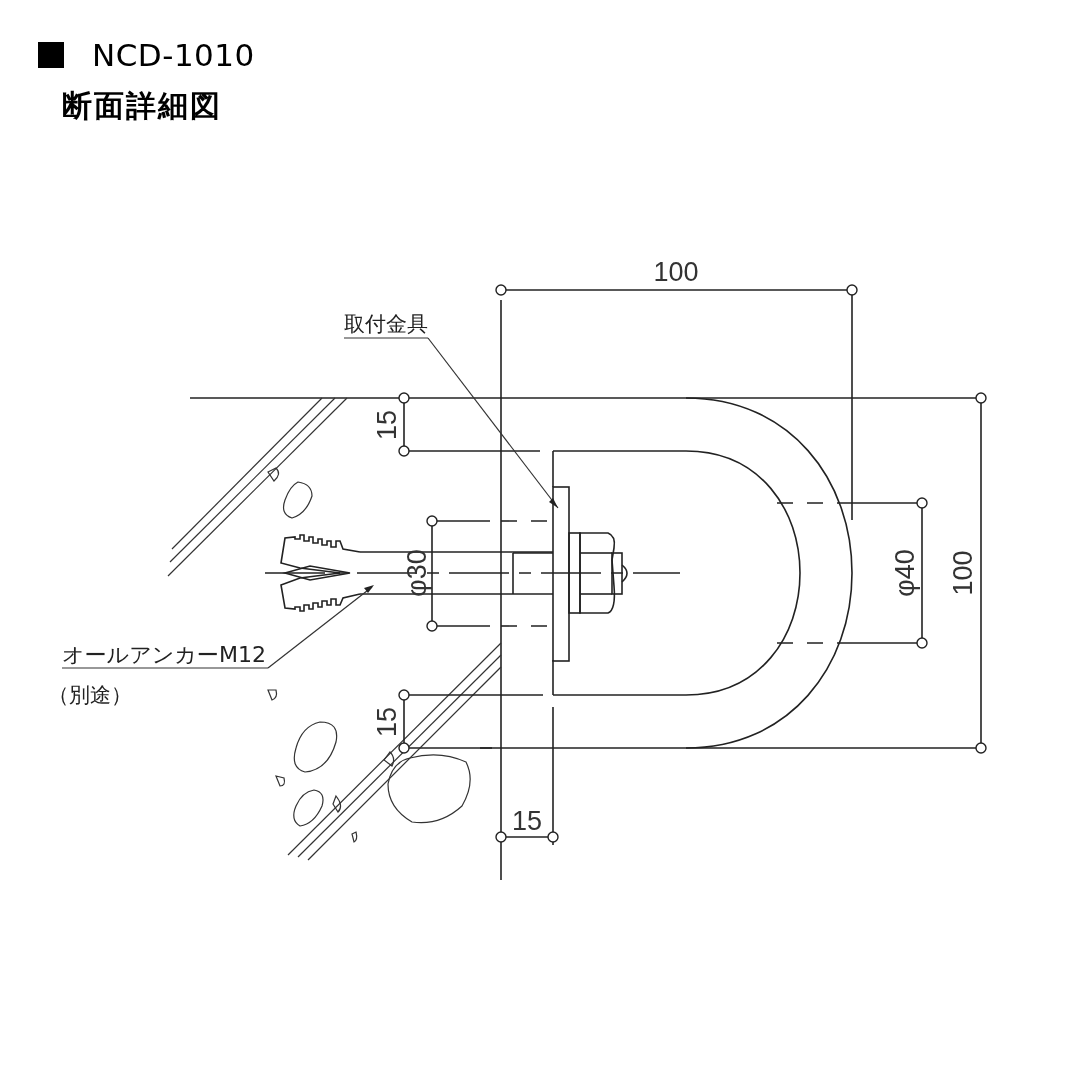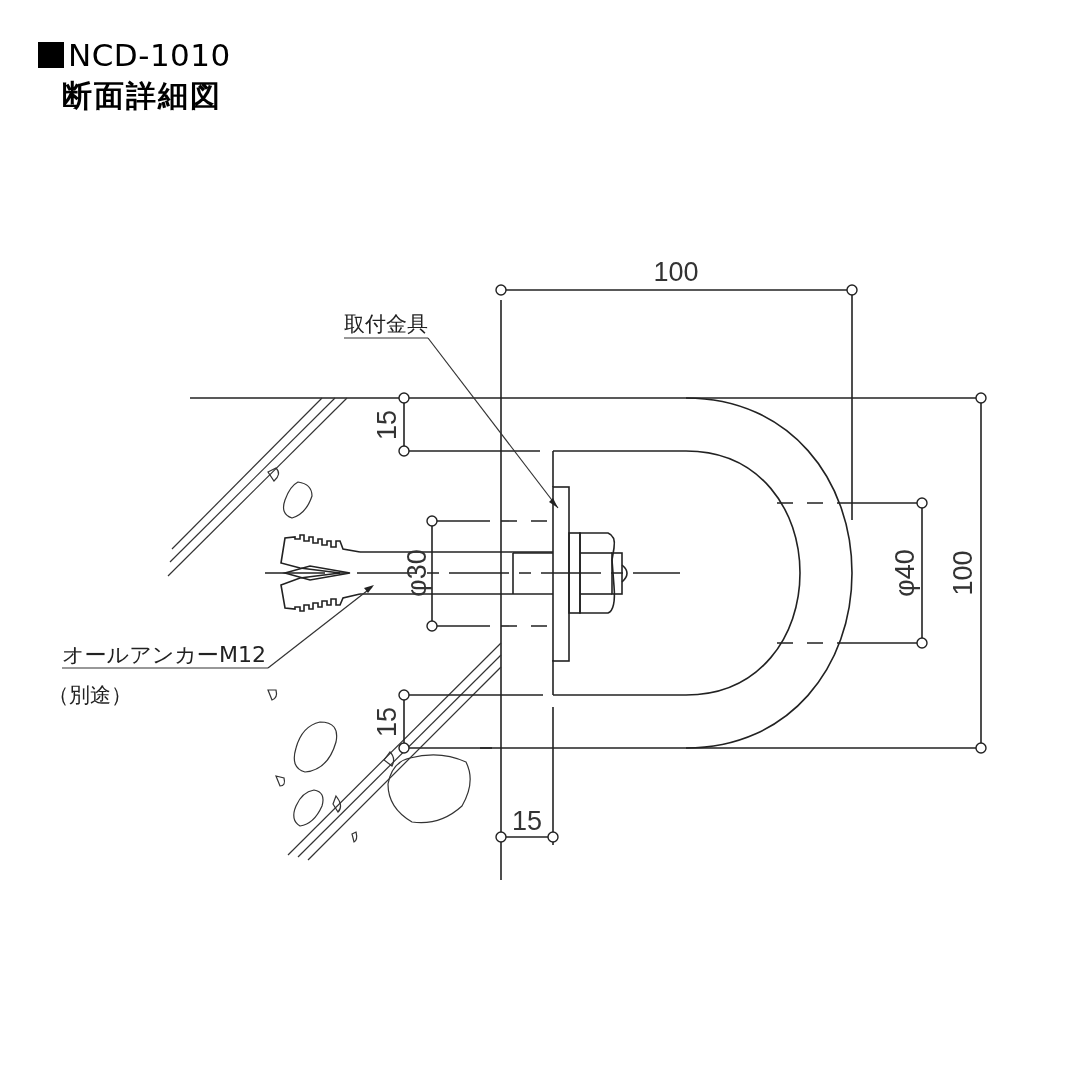--- a/index.html
+++ b/index.html
@@ -1,21 +1,21 @@
 <!DOCTYPE html>
 <html><head>
   <meta charset="utf-8">
   <style>
     html, body { margin: 0; padding: 0; background: #ffffff; }
     body { width: 1080px; height: 1080px; position: relative; overflow: hidden; font-family: "DejaVu Sans", "Liberation Sans", sans-serif; }
     .title-block { position: absolute; left: 38px; top: 34px; color: #000; }
-    .model-row { display: flex; align-items: center; height: 42px; }
+    .model-row { display: flex; align-items: center; height: 42px; gap: 24px; }
     .square-bullet { width: 26px; height: 26px; background: #000; margin-right: 4px; }
     .model-text { font-size: 31px; font-family: "DejaVu Sans", sans-serif; letter-spacing: 0.5px; }
-    .subtitle { font-size: 30px; font-weight: bold; margin-left: 24px; letter-spacing: 2px; }
+    .subtitle { font-size: 30px; font-weight: bold; margin-top: 10px; margin-left: 24px; letter-spacing: 2px; }
     svg#drawing { position: absolute; left: 0; top: 0; }
     .ln { stroke: #222; stroke-width: 1.6; fill: none; }
     .thin { stroke: #333; stroke-width: 1.2; fill: none; }
     .dash { stroke: #222; stroke-width: 1.6; fill: none; stroke-dasharray: 16 14; }
     .center { stroke: #222; stroke-width: 1.4; fill: none; stroke-dasharray: 60 10 12 10; }
     .dim-text { font-family: "Liberation Sans Narrow", "Liberation Sans", sans-serif; font-size: 27px; fill: #333; }
     .label-text { font-family: "DejaVu Sans", sans-serif; font-size: 21px; fill: #222; }
     .node { stroke: #222; stroke-width: 1.4; fill: #fff; }
   </style>
 </head>

